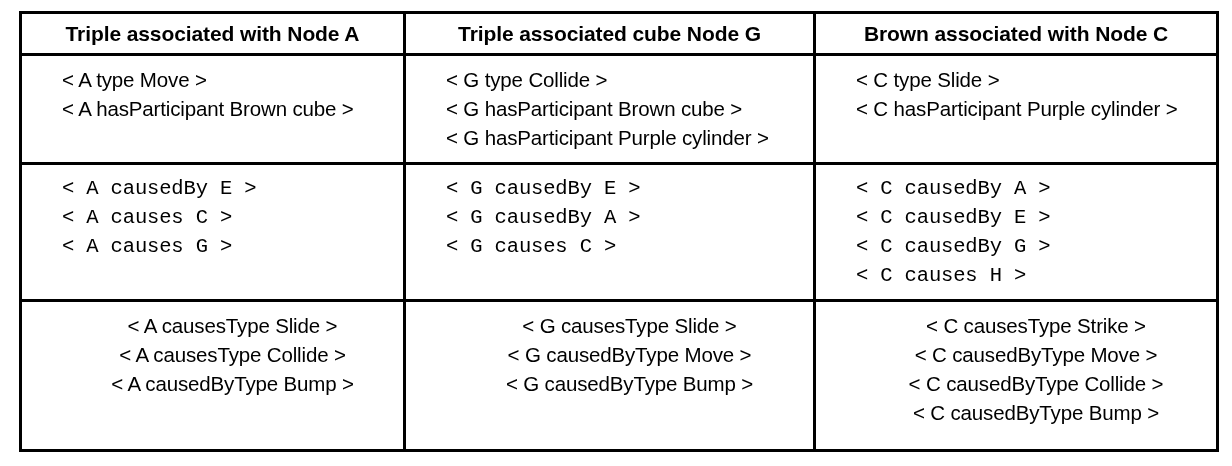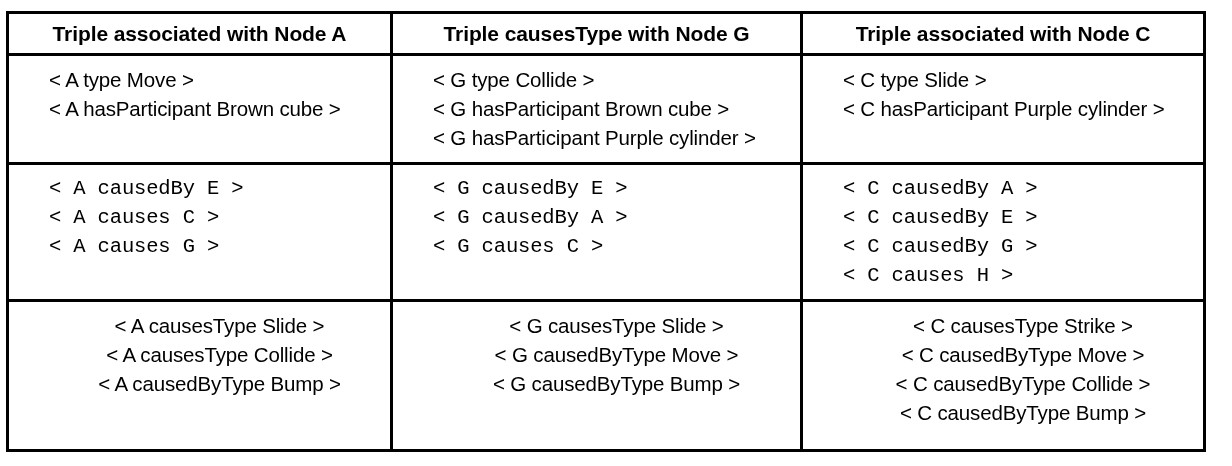--- a/index.html
+++ b/index.html
@@ -9,21 +9,21 @@
   }
   body {
     width: 1232px;
     height: 466px;
     font-family: "Liberation Sans", "DejaVu Sans", sans-serif;
     color: #000000;
     overflow: hidden;
   }
   #table-wrap {
     position: absolute;
-    left: 6px;
+    left: 19px;
     top: 11px;
     width: 1175px;
     height: 432px;
     box-sizing: border-box;
   }
   table.triples-table {
     border-collapse: collapse;
     table-layout: fixed;
     width: 1197px;
     height: 432px;
@@ -70,22 +70,22 @@
 <div id="table-wrap">
   <table class="triples-table">
     <colgroup>
       <col class="c1">
       <col class="c2">
       <col class="c3">
     </colgroup>
     <thead>
       <tr>
         <th>Triple associated with Node A</th>
-        <th>Triple causesType with Node G</th>
-        <th>Triple associated with Node C</th>
+        <th>Triple associated cube Node G</th>
+        <th>Brown associated with Node C</th>
       </tr>
     </thead>
     <tbody>
       <tr class="row-1">
         <td>
           <div class="triple-line">&lt; A type Move &gt;</div>
           <div class="triple-line">&lt; A hasParticipant Brown cube &gt;</div>
         </td>
         <td>
           <div class="triple-line">&lt; G type Collide &gt;</div>

